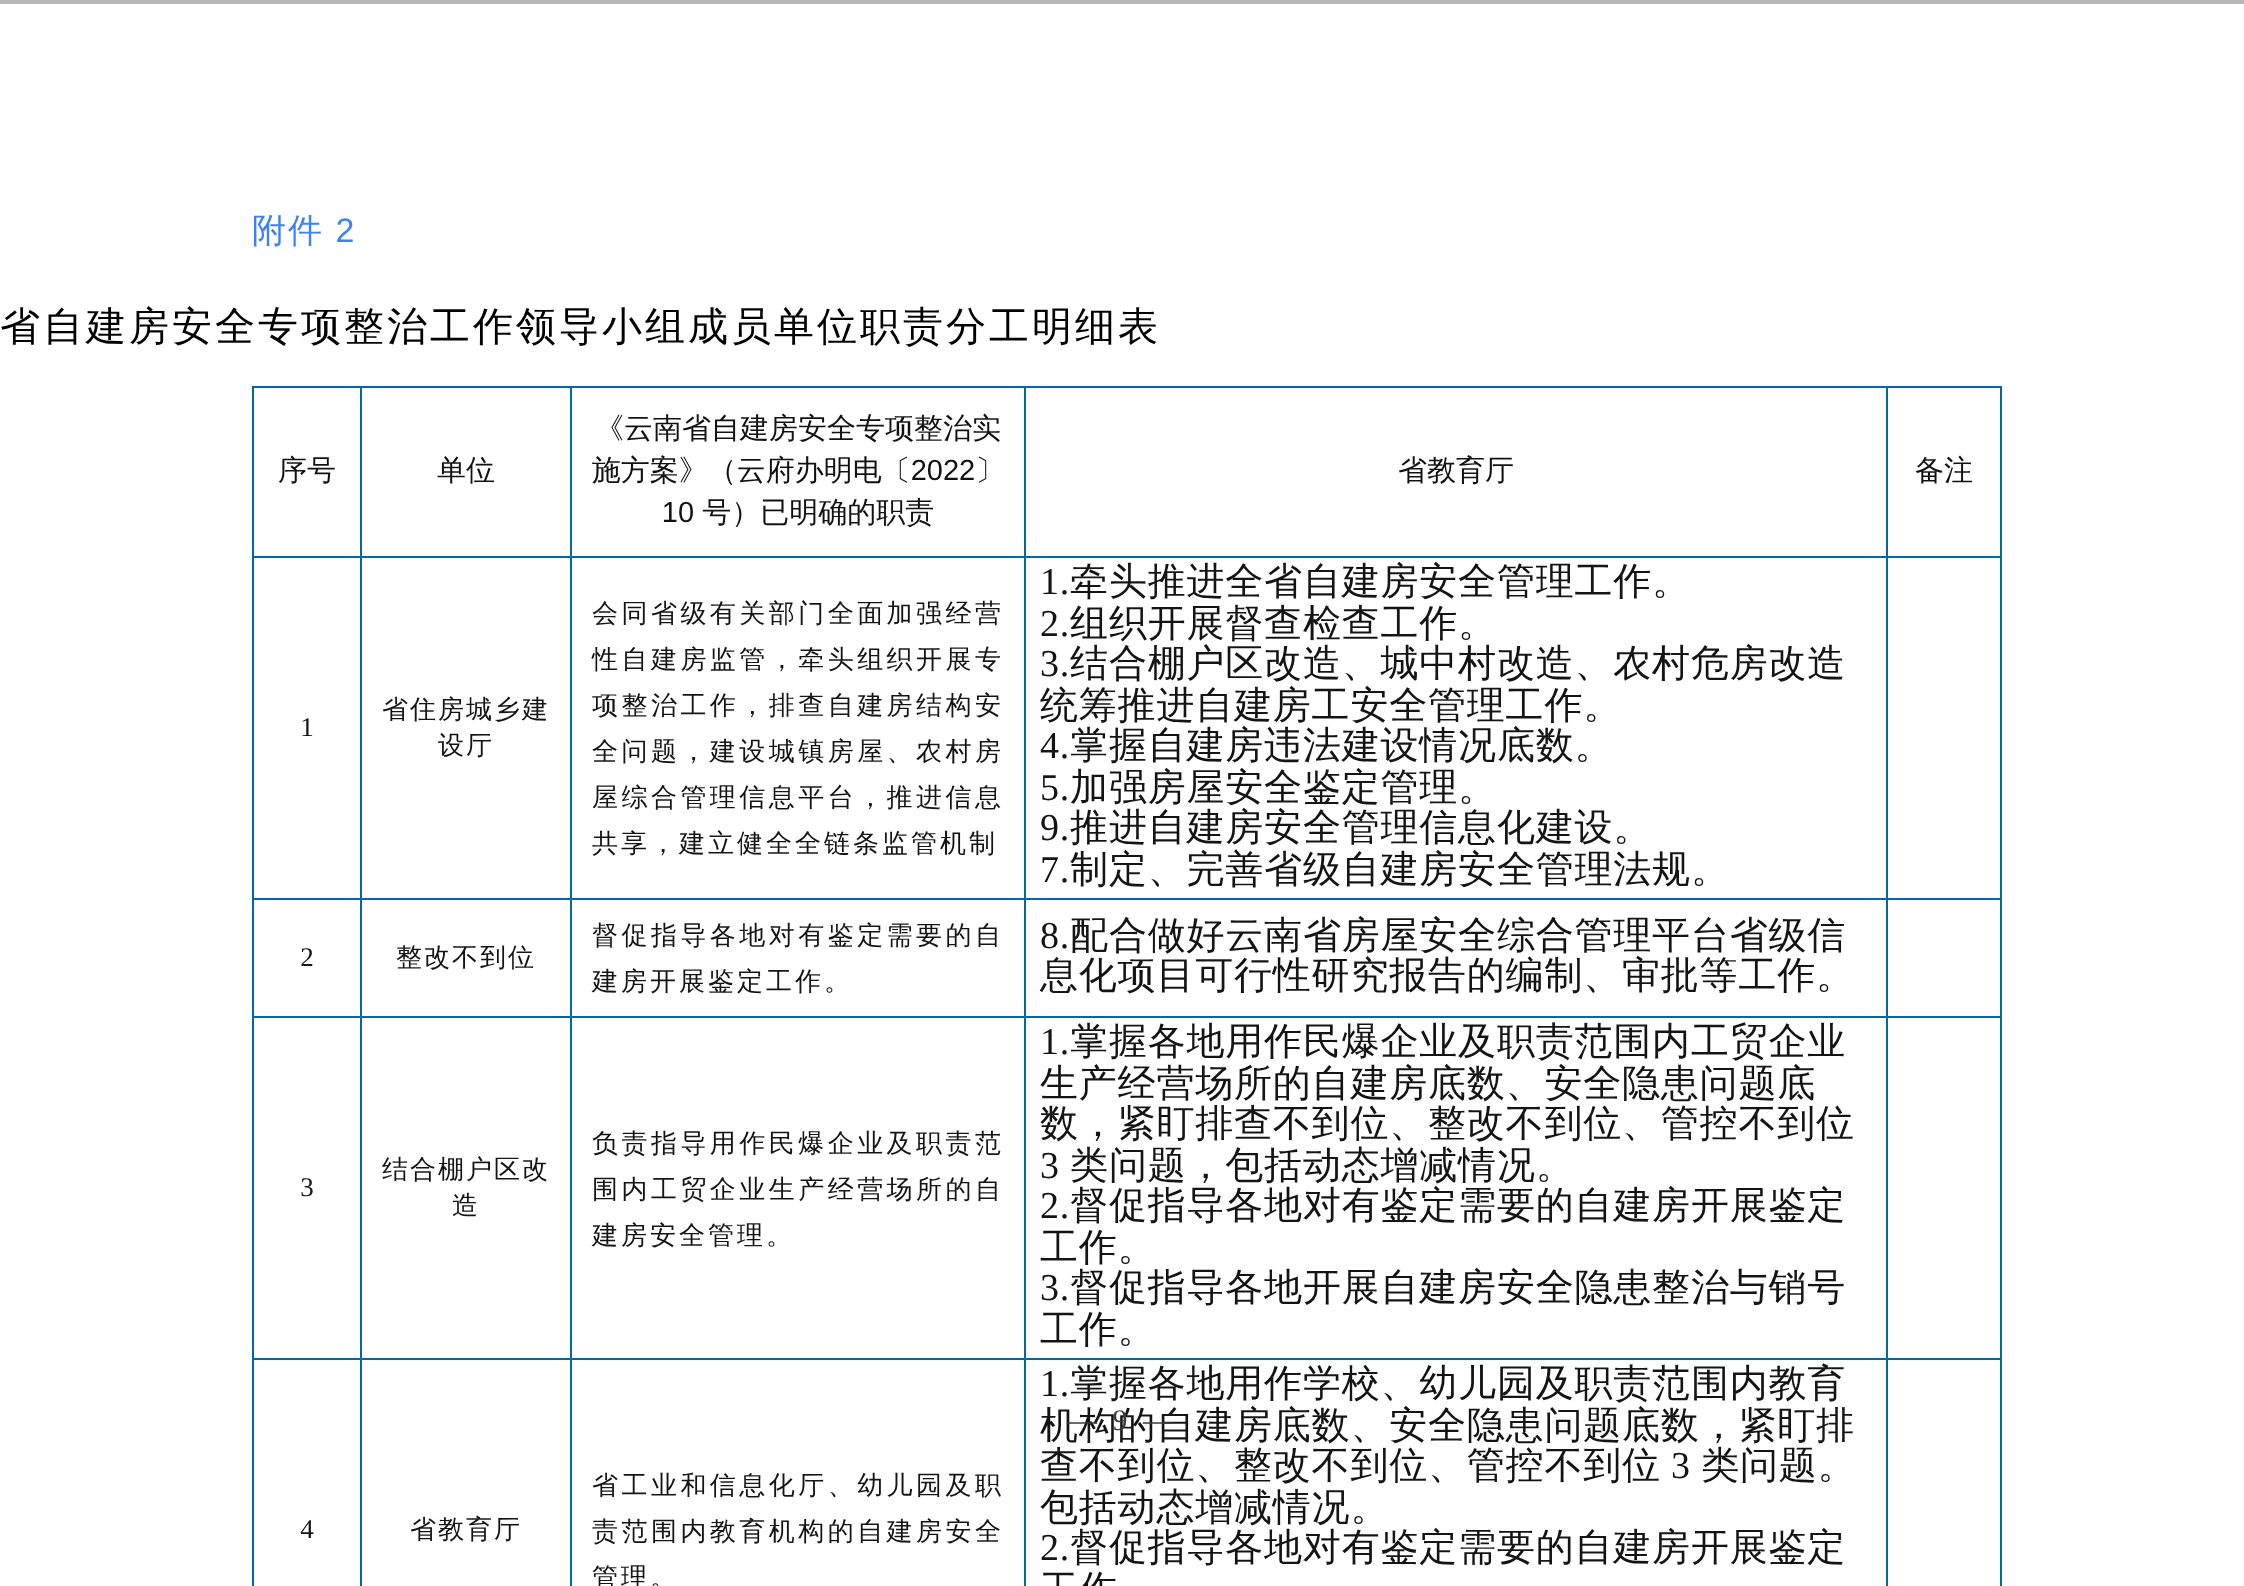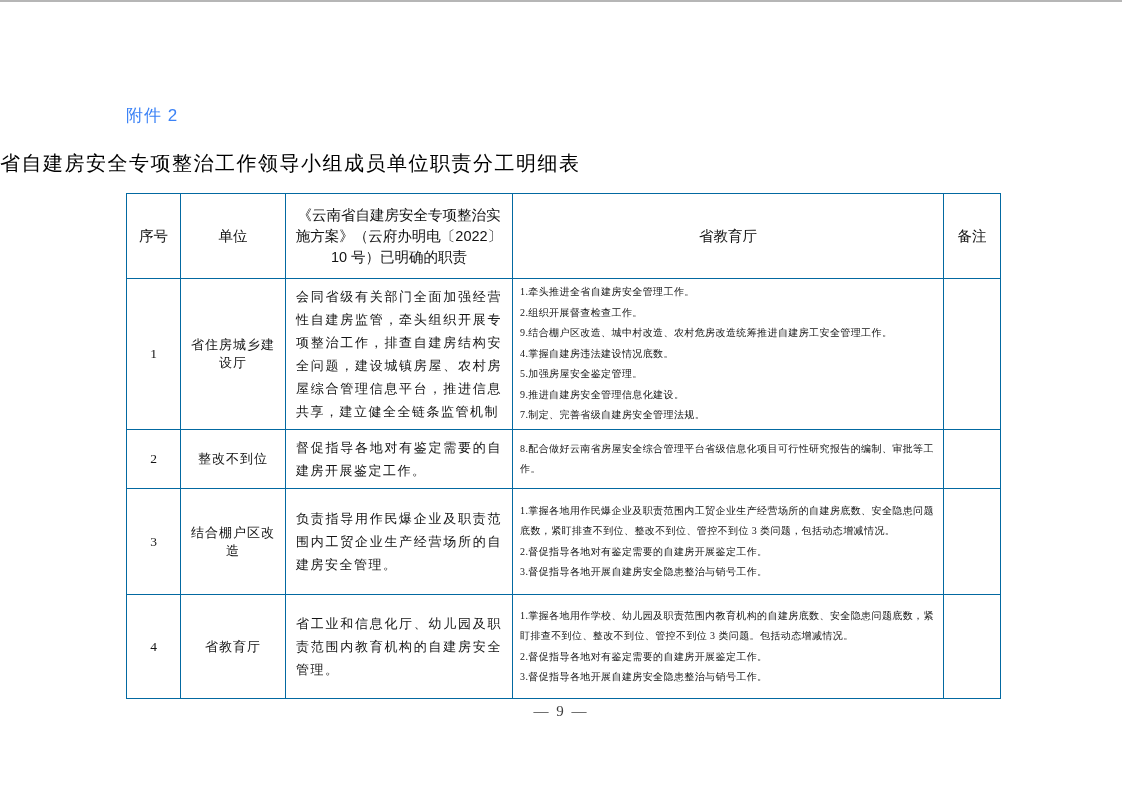--- a/index.html
+++ b/index.html
@@ -60,21 +60,21 @@
     text-align:center;font-size:13px;
     letter-spacing:1px;padding:2px 4px;
   }
   td.cell-duty{
     font-size:13px;line-height:23px;
     padding:6px 10px;
     text-align:justify;
     letter-spacing:1.5px;
   }
   td.cell-measures{
-    font-size:10px;line-height:20.5px;
+    font-size:19px;line-height:20.5px;
     padding:3px 7px;
     text-align:left;
     letter-spacing:0.4px;
   }
   td.cell-remark{font-size:13px;}
   .measure-item{margin:0;}
   .page-number{
     position:absolute;left:0;top:703px;width:1122px;
     text-align:center;
     font-size:15px;color:#3d3d3d;
@@ -109,21 +109,21 @@
     </tr>
   </thead>
   <tbody>
     <tr class="row-1">
       <td class="cell-index">1</td>
       <td class="cell-unit">省住房城乡建设厅</td>
       <td class="cell-duty">会同省级有关部门全面加强经营性自建房监管，牵头组织开展专项整治工作，排查自建房结构安全问题，建设城镇房屋、农村房屋综合管理信息平台，推进信息共享，建立健全全链条监管机制</td>
       <td class="cell-measures">
         <div class="measure-item">1.牵头推进全省自建房安全管理工作。</div>
         <div class="measure-item">2.组织开展督查检查工作。</div>
-        <div class="measure-item">9.结合棚户区改造、城中村改造、农村危房改造统筹推进自建房工安全管理工作。</div>
+        <div class="measure-item">3.结合棚户区改造、城中村改造、农村危房改造统筹推进自建房工安全管理工作。</div>
         <div class="measure-item">4.掌握自建房违法建设情况底数。</div>
         <div class="measure-item">5.加强房屋安全鉴定管理。</div>
         <div class="measure-item">9.推进自建房安全管理信息化建设。</div>
         <div class="measure-item">7.制定、完善省级自建房安全管理法规。</div>
       </td>
       <td class="cell-remark"></td>
     </tr>
     <tr class="row-2">
       <td class="cell-index">2</td>
       <td class="cell-unit">整改不到位</td>

